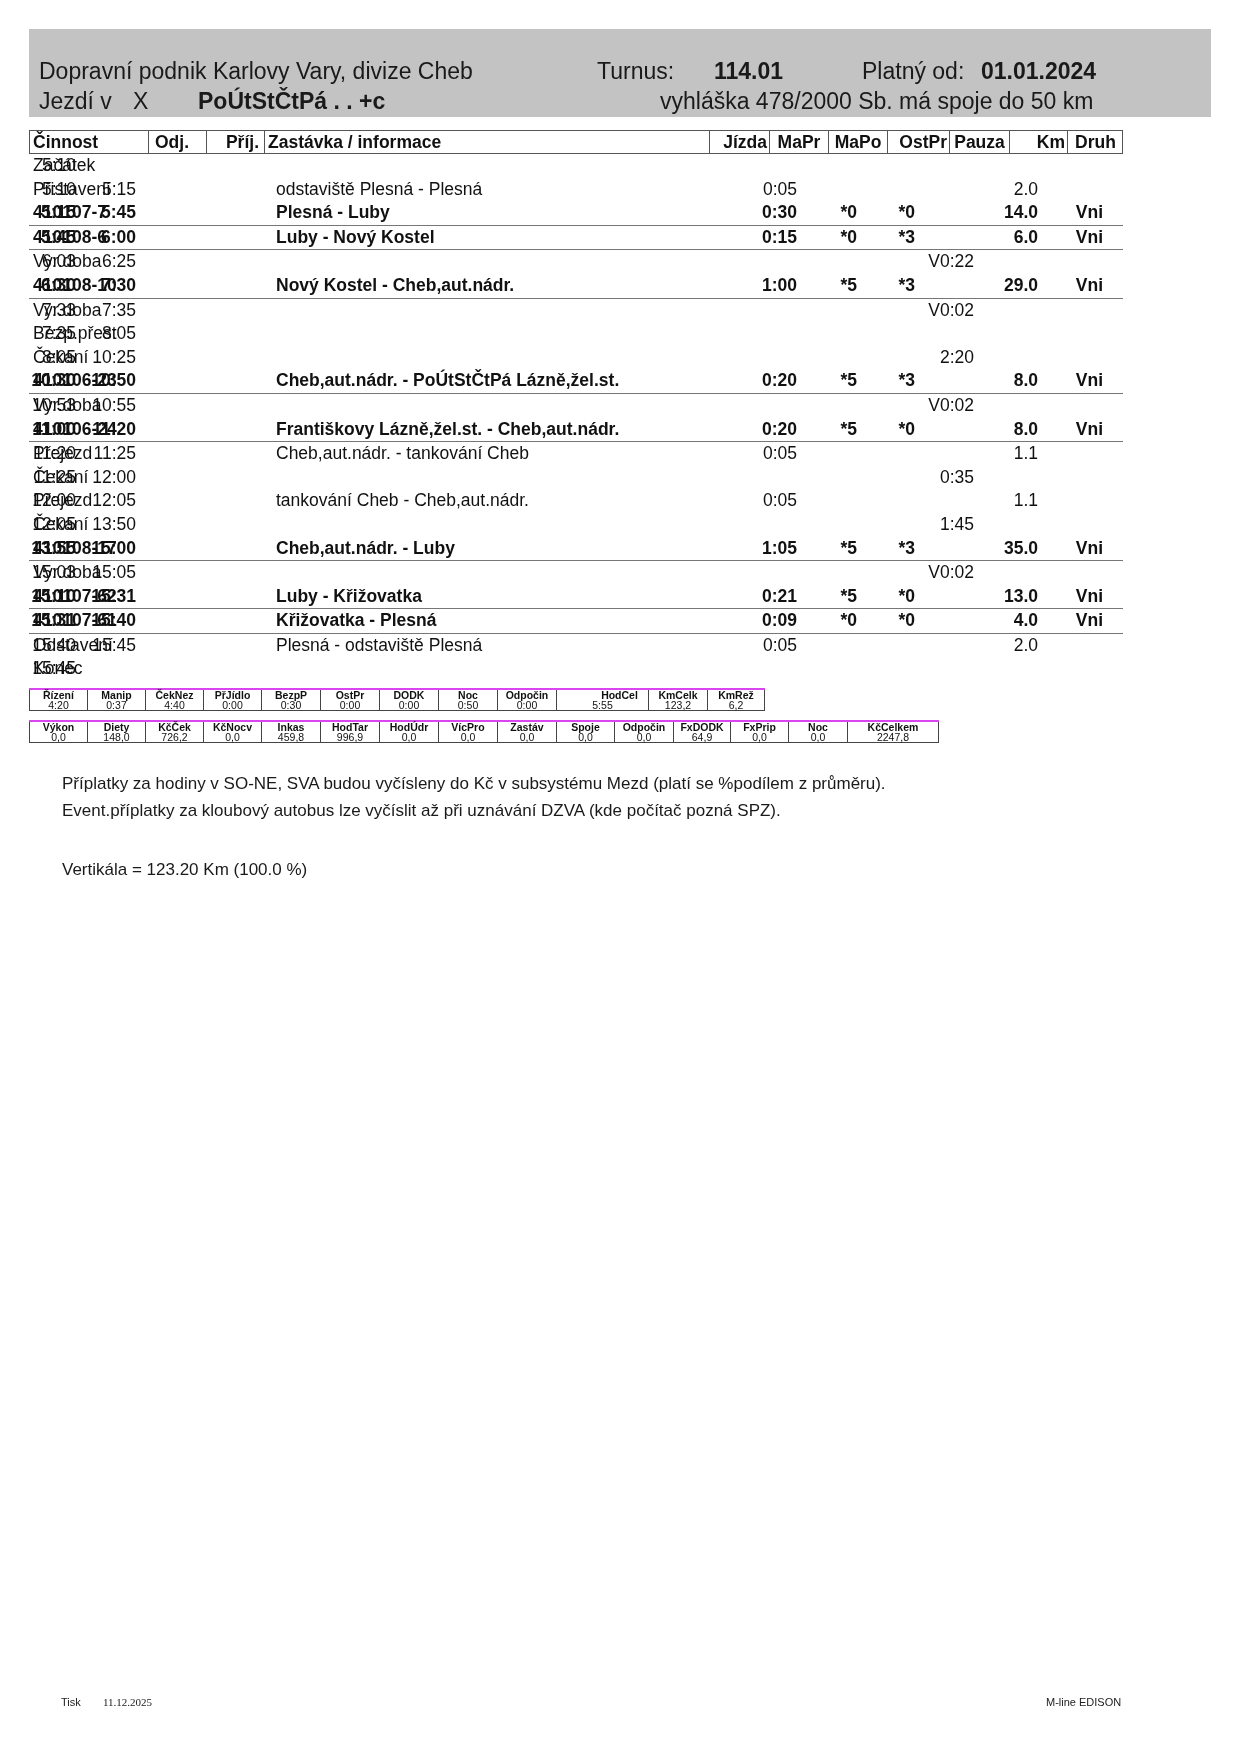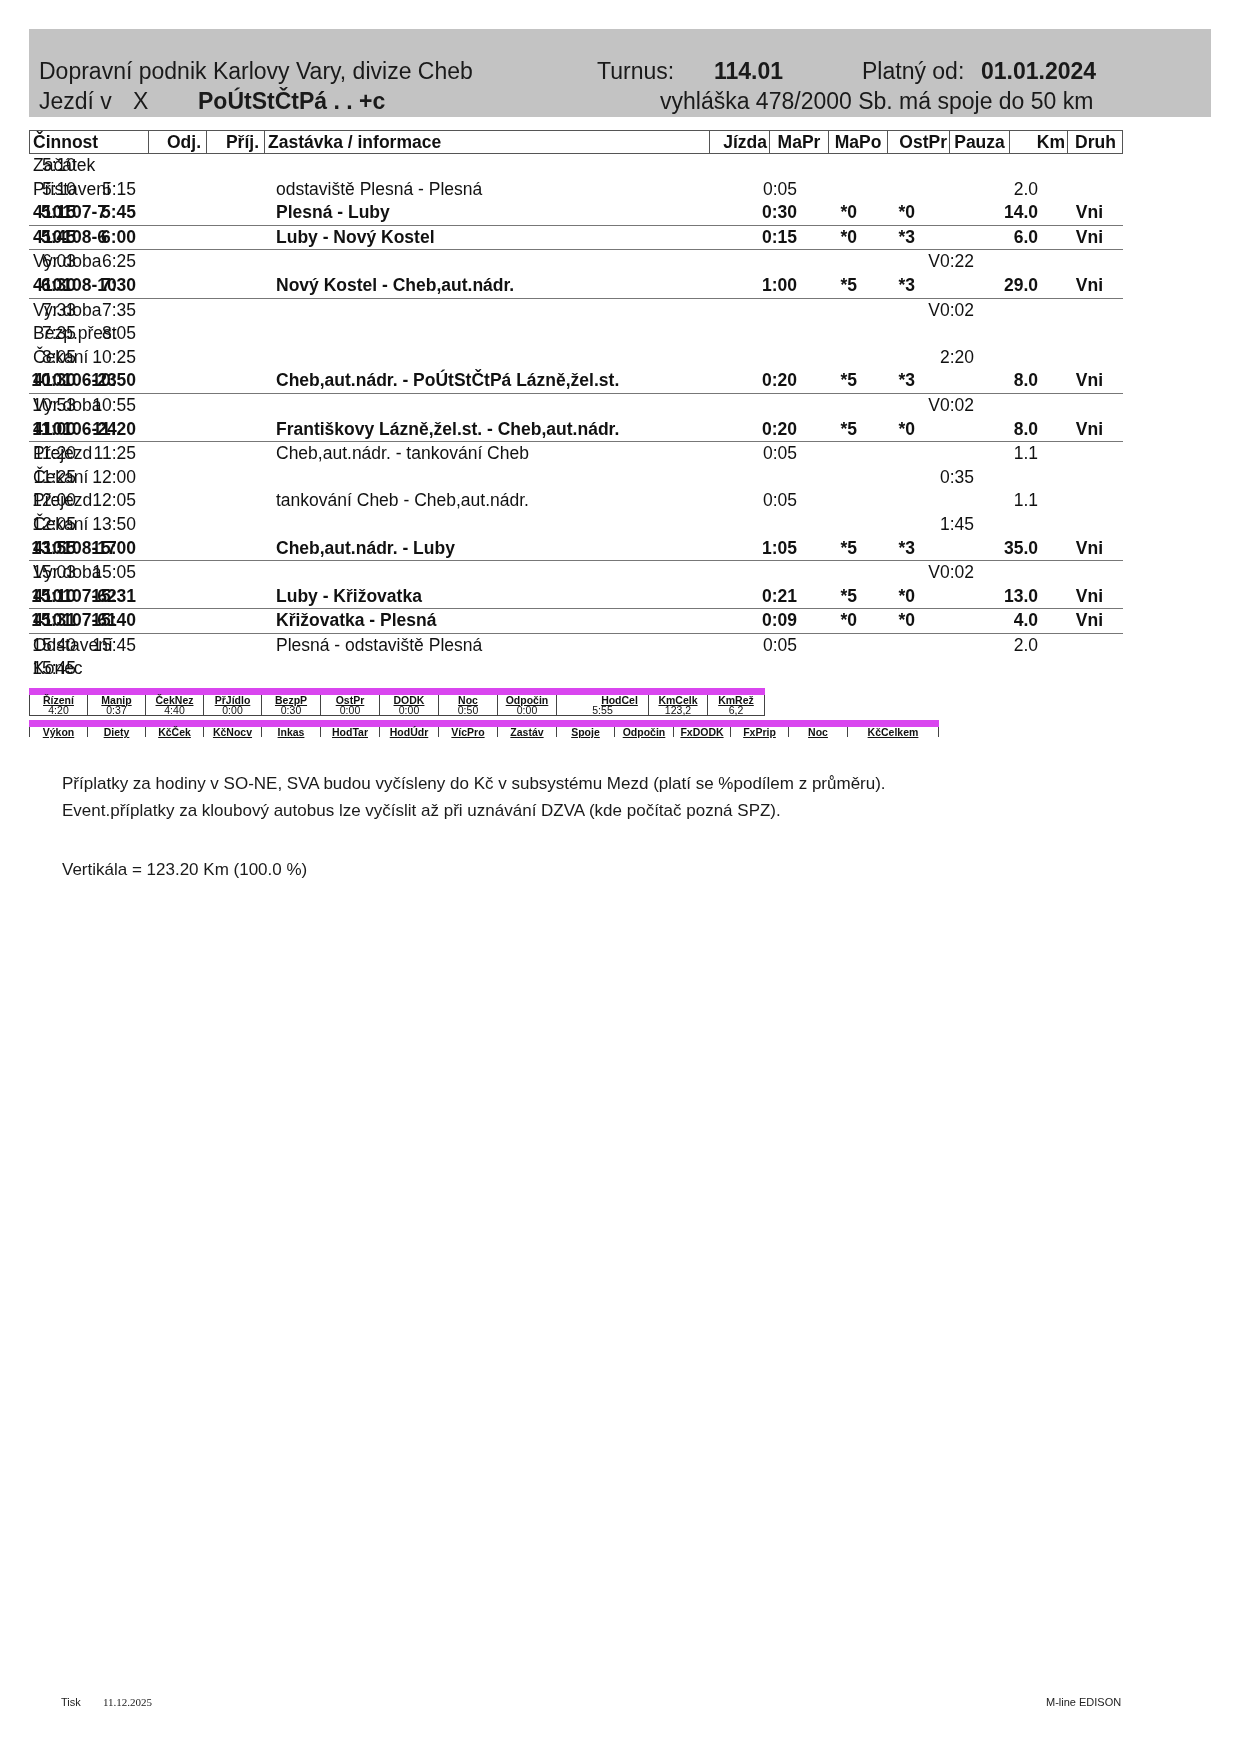--- a/index.html
+++ b/index.html
@@ -24,21 +24,21 @@
   .c-pauza { right: 149px; text-align: right; }
   .c-km { right: 85px; text-align: right; }
   .c-druh { right: 20px; text-align: right; }
 
   .thead { position: relative; height: 22px; border: 1px solid #555; border-bottom: 1px solid #555; font-weight: bold; font-size: 17.5px; line-height: 22px; }
   .thead > span { position: absolute; top: 0; white-space: nowrap; height: 22px; }
   .thead .vb { border-left: 1px solid #555; }
 
   .sumtab { position: absolute; border-collapse: collapse; font-size: 10.5px; }
   .sumtab td { border-left: 1px solid #444; border-right: 1px solid #444; text-align: center; padding: 0; line-height: 10px; height: 10px; }
-  .sumtab tr.h td { font-weight: bold; text-decoration: underline; border-top: 7px solid #d946ef; }
+  .sumtab tr.h td { font-weight: bold; border-top: 2px solid #d946ef; }
   .sumtab tr.v td { border-bottom: 1px solid #444; }
 
   .note { position: absolute; left: 62px; font-size: 17px; white-space: nowrap; color: #1a1a1a; }
   .footer { position: absolute; top: 1696px; font-size: 11px; white-space: nowrap; color: #222; }
 </style>
 </head>
 <body>
 
 <div class="header-band"></div>
 <span class="hdr" style="left:39px; top:58px;">Dopravní podnik Karlovy Vary, divize Cheb</span>
@@ -47,21 +47,21 @@
 <span class="hdr" style="left:862px; top:58px;">Platný od:</span>
 <span class="hdr b" style="left:981px; top:58px;">01.01.2024</span>
 <span class="hdr" style="left:39px; top:88px;">Jezdí v</span>
 <span class="hdr" style="left:133px; top:88px;">X</span>
 <span class="hdr b" style="left:198px; top:88px;">PoÚtStČtPá . . +c</span>
 <span class="hdr" style="left:660px; top:88px;">vyhláška 478/2000 Sb. má spoje do 50 km</span>
 
 <div class="grid">
   <div class="thead">
     <span style="left:3px;">Činnost</span>
-    <span class="vb" style="left:118px; width:57px; text-align:right; padding-right:4px; box-sizing:border-box;">Odj.</span>
+    <span class="vb" style="left:118px; width:57px; text-align:right; padding-right:16px; box-sizing:border-box;">Odj.</span>
     <span class="vb" style="left:176px; width:57px; text-align:right; padding-right:4px; box-sizing:border-box;">Příj.</span>
     <span class="vb" style="left:234px; padding-left:3px;">Zastávka / informace</span>
     <span class="vb" style="left:679px; width:60px; text-align:right; padding-right:2px; box-sizing:border-box;">Jízda</span>
     <span class="vb" style="left:739px; width:59px; text-align:center; box-sizing:border-box;">MaPr</span>
     <span class="vb" style="left:798px; width:59px; text-align:center; box-sizing:border-box;">MaPo</span>
     <span class="vb" style="left:857px; width:62px; text-align:right; padding-right:2px; box-sizing:border-box;">OstPr</span>
     <span class="vb" style="left:919px; width:60px; text-align:center; box-sizing:border-box;">Pauza</span>
     <span class="vb" style="left:979px; width:58px; text-align:right; padding-right:2px; box-sizing:border-box;">Km</span>
     <span class="vb" style="left:1037px; width:56px; text-align:center; box-sizing:border-box; border-right:0;">Druh</span>
   </div>
@@ -399,20 +399,37 @@
         <td style="width: 58px;">HodÚdr</td>
         <td style="width: 58px;">VícPro</td>
         <td style="width: 58px;">Zastáv</td>
         <td style="width: 57px;">Spoje</td>
         <td style="width: 58px;">Odpočin</td>
         <td style="width: 56px;">FxDODK</td>
         <td style="width: 57px;">FxPrip</td>
         <td style="width: 58px;">Noc</td>
         <td style="width: 90px;">KčCelkem</td>
       </tr>
+  <tr class="v" id="sum2v">
+        <td>0,0</td>
+        <td>148,0</td>
+        <td>726,2</td>
+        <td>0,0</td>
+        <td>459,8</td>
+        <td>996,9</td>
+        <td>0,0</td>
+        <td>0,0</td>
+        <td>0,0</td>
+        <td>0,0</td>
+        <td>0,0</td>
+        <td>64,9</td>
+        <td>0,0</td>
+        <td>0,0</td>
+        <td>2247,8</td>
+      </tr>
 </tbody>
   </table>
 
 <div class="note" style="top:774px;">Příplatky za hodiny v SO-NE, SVA budou vyčísleny do Kč v subsystému Mezd (platí se %podílem z průměru).</div>
 <div class="note" style="top:801px;">Event.příplatky za kloubový autobus lze vyčíslit až při uznávání DZVA (kde počítač pozná SPZ).</div>
 <div class="note" style="top:860px;">Vertikála = 123.20 Km (100.0 %)</div>
 
 <span class="footer" style="left:61px;">Tisk</span>
 <span class="footer" style="left:103px;font-family:Liberation Serif, serif;">11.12.2025</span>
 <span class="footer" style="left:1046px;">M-line EDISON</span>

